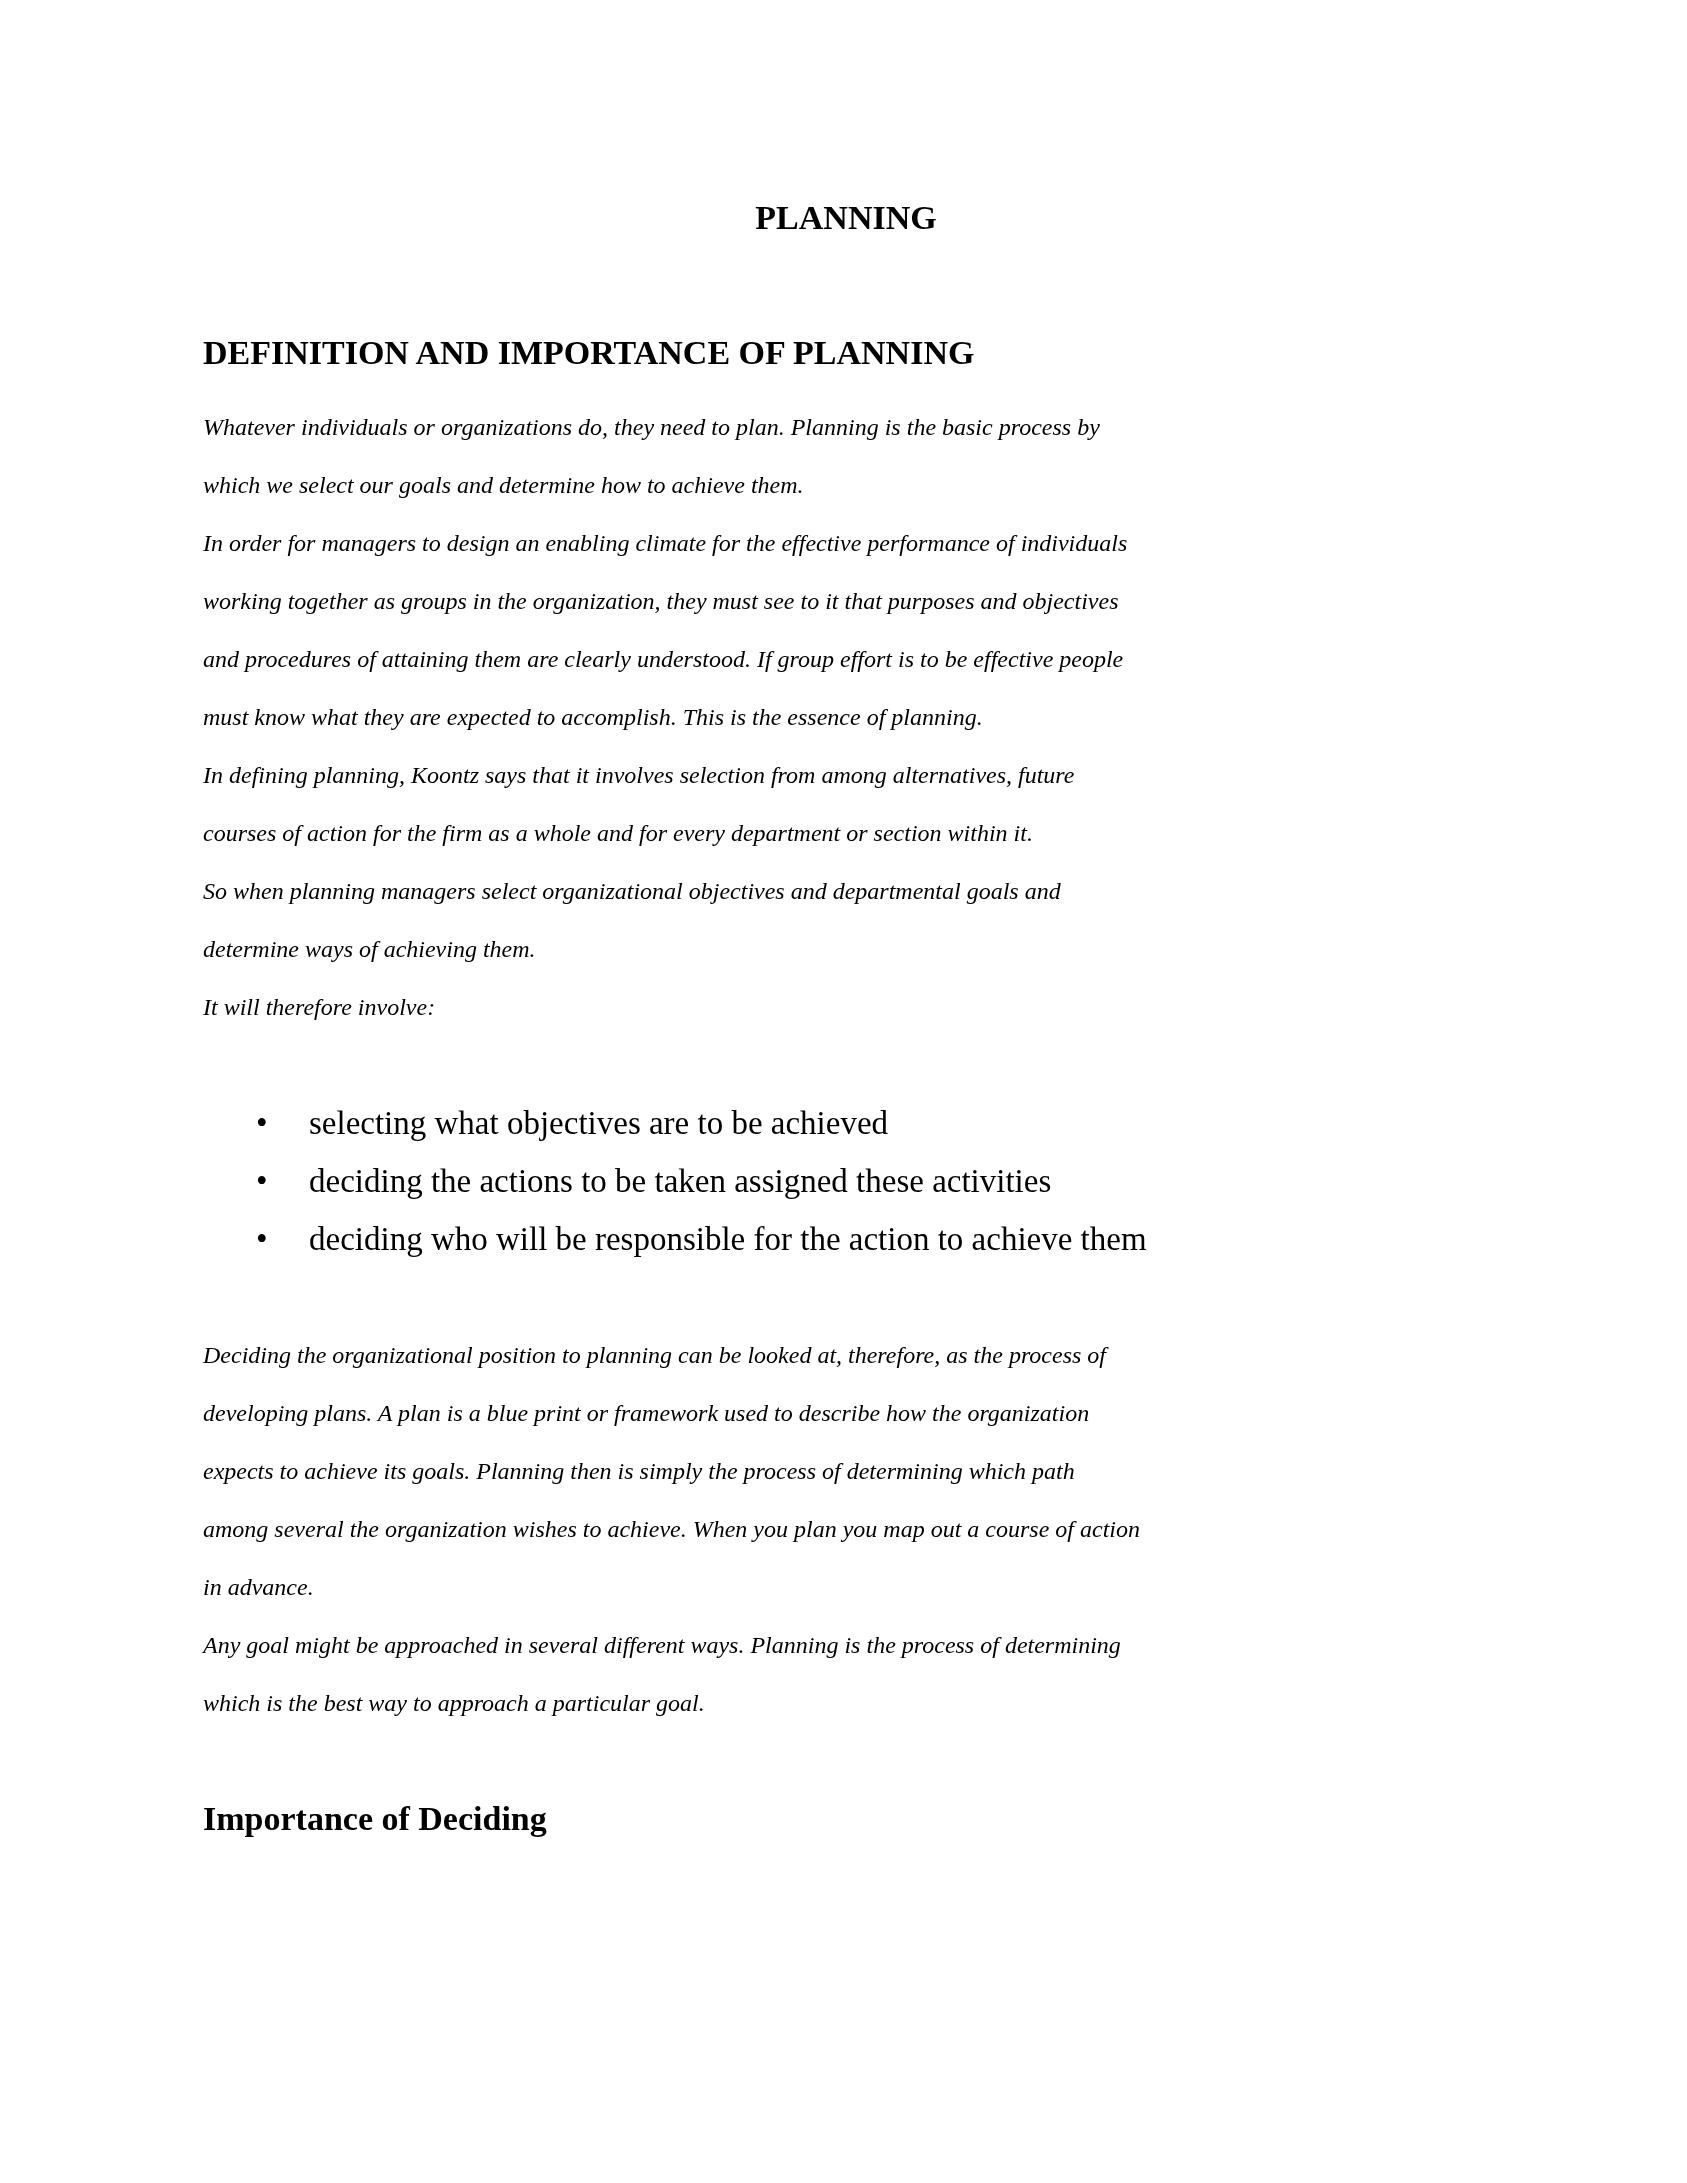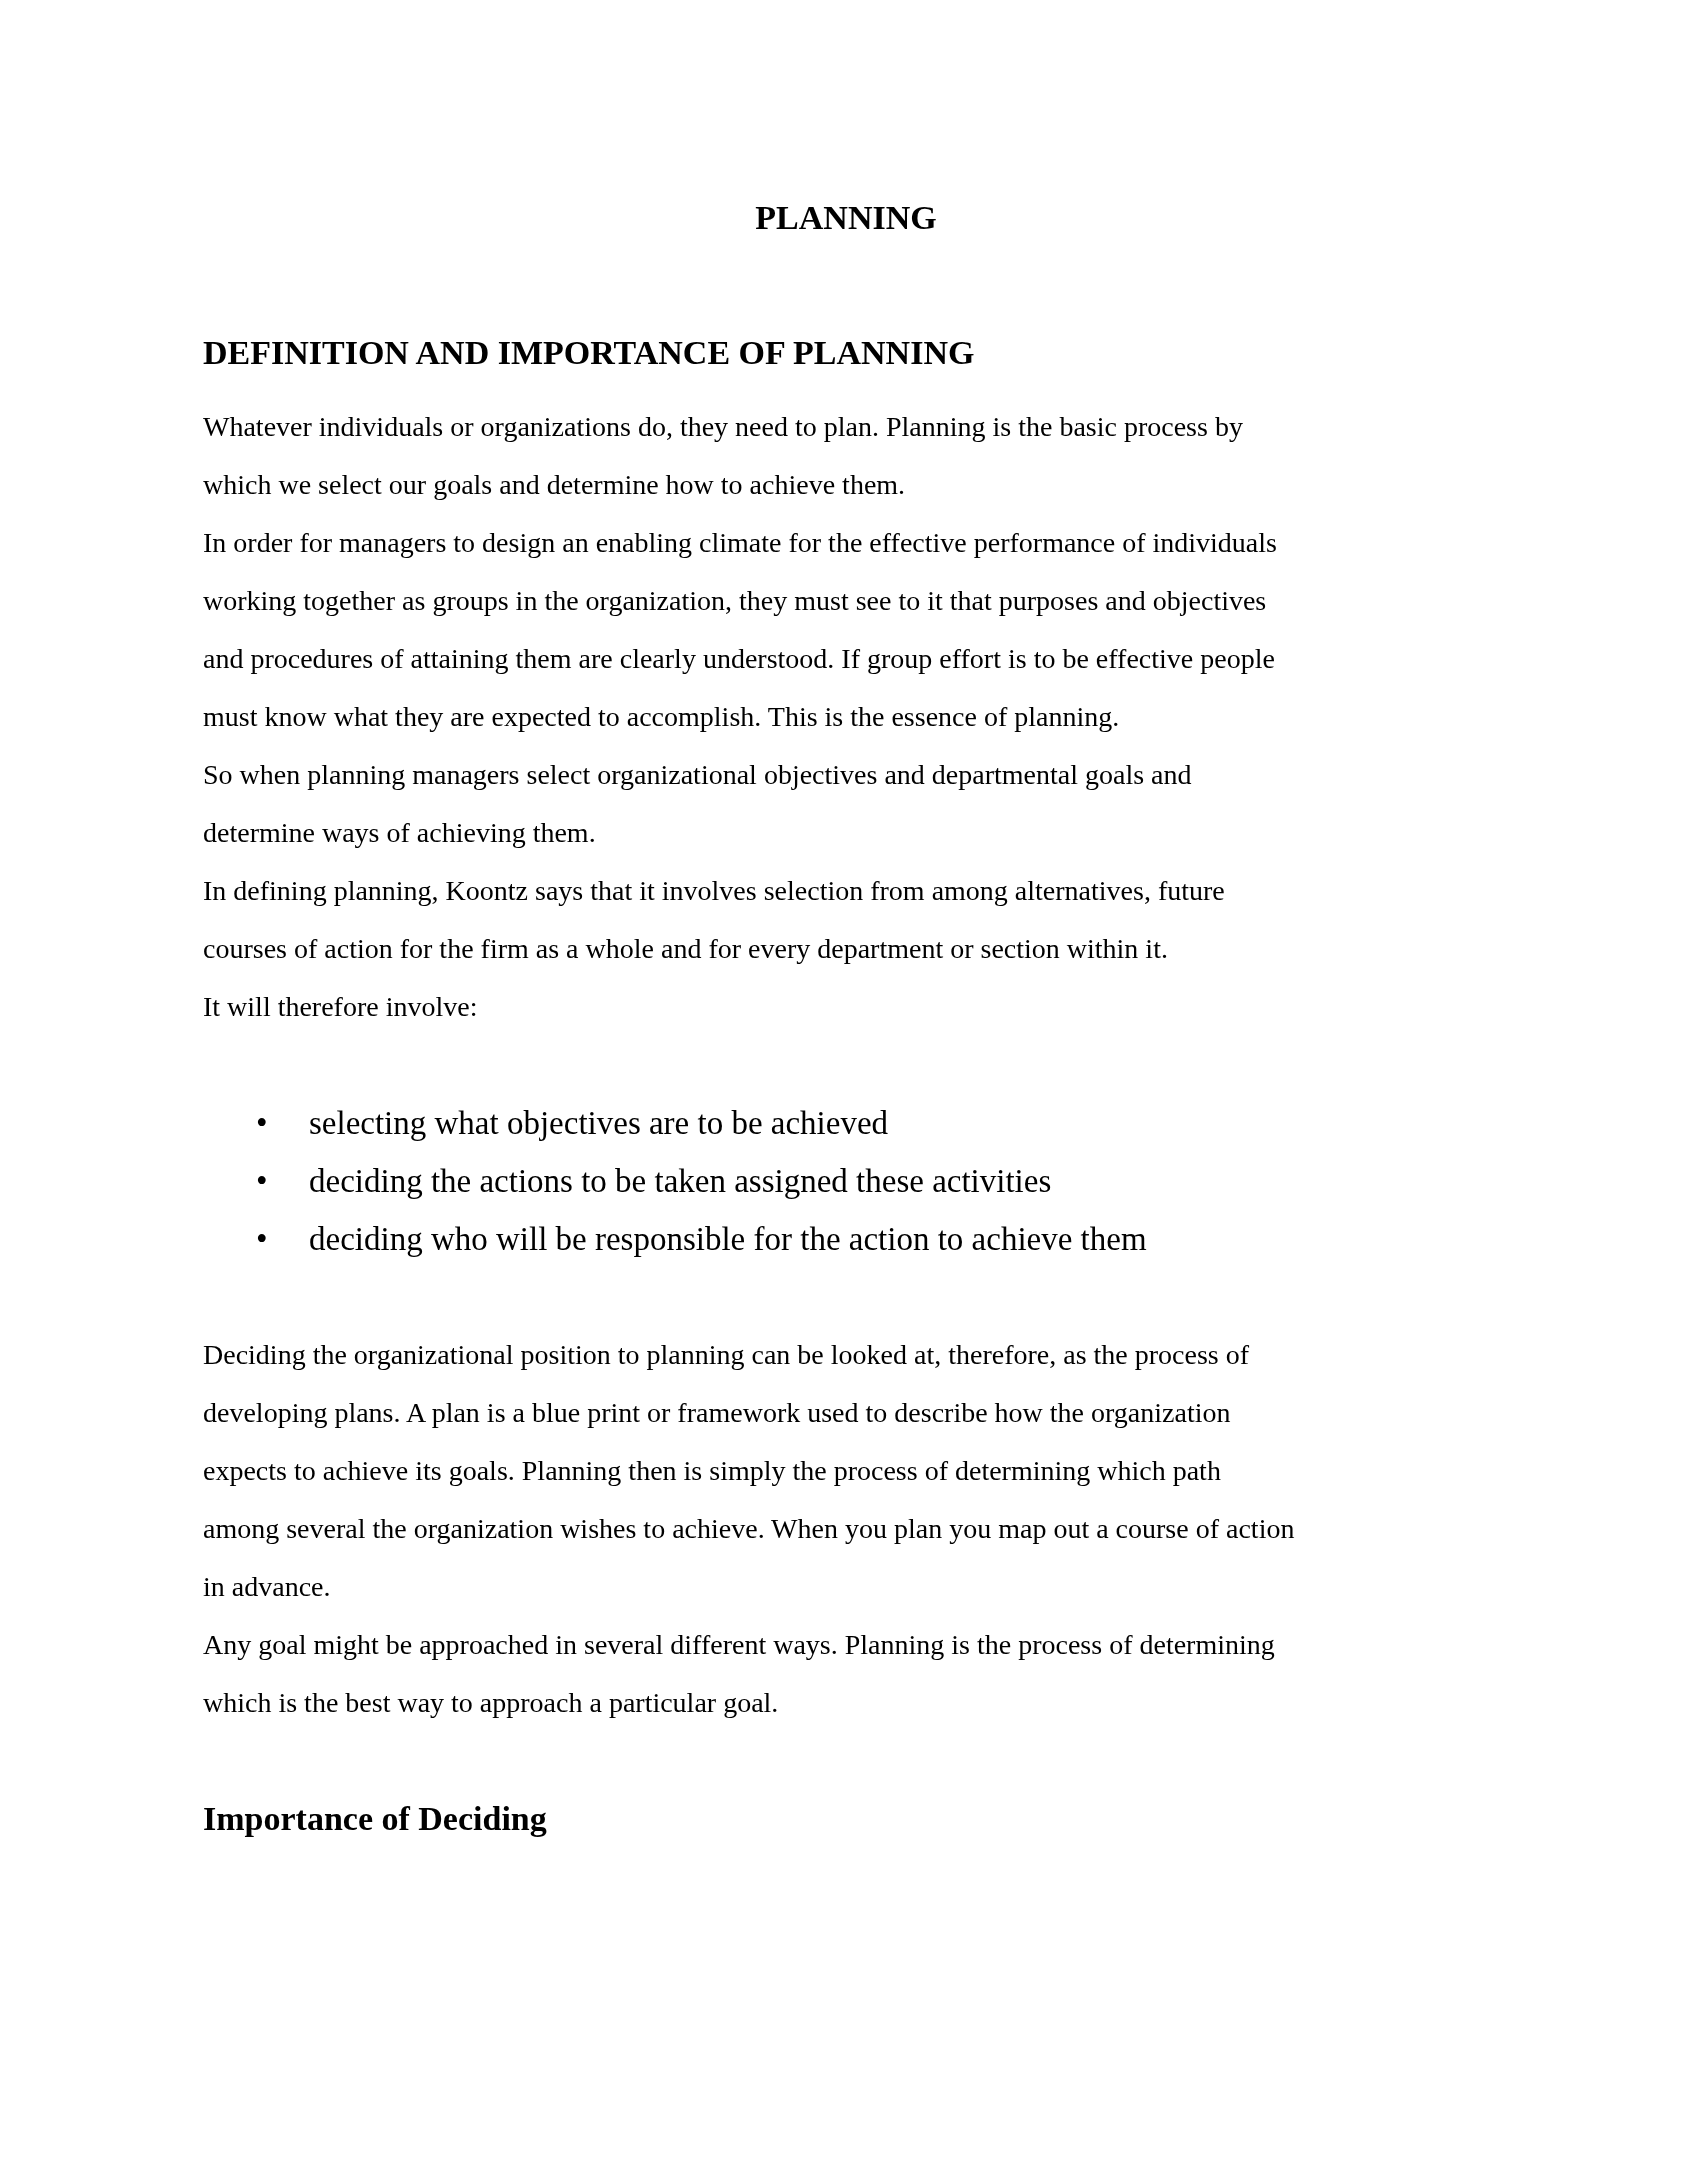--- a/index.html
+++ b/index.html
@@ -30,23 +30,24 @@
     font-size: 34px;
     font-weight: bold;
     line-height: 58px;
     margin: 77px 0 16px 0;
     white-space: nowrap;
   }
   .para {
     margin: 0;
   }
   .line {
-    font-size: 28px;
+    font-size: 24px;
     line-height: 58px;
     white-space: nowrap;
+    font-style: italic;
   }
   .bullets {
     list-style: none;
     margin: 58px 0;
     padding: 0;
   }
   .bullets li {
     position: relative;
     padding-left: 106px;
     font-size: 33px;
@@ -82,27 +83,27 @@
 
   <div class="para">
     <div class="line">In order for managers to design an enabling climate for the effective performance of individuals</div>
     <div class="line">working together as groups in the organization, they must see to it that purposes and objectives</div>
     <div class="line">and procedures of attaining them are clearly understood. If group effort is to be effective people</div>
     <div class="line">must know what they are expected to accomplish. This is the essence of planning.</div>
   </div>
 
 
   <div class="para">
-    <div class="line">So when planning managers select organizational objectives and departmental goals and</div>
-    <div class="line">determine ways of achieving them.</div>
+    <div class="line">In defining planning, Koontz says that it involves selection from among alternatives, future</div>
+    <div class="line">courses of action for the firm as a whole and for every department or section within it.</div>
   </div>
 
   <div class="para">
-    <div class="line">In defining planning, Koontz says that it involves selection from among alternatives, future</div>
-    <div class="line">courses of action for the firm as a whole and for every department or section within it.</div>
+    <div class="line">So when planning managers select organizational objectives and departmental goals and</div>
+    <div class="line">determine ways of achieving them.</div>
   </div>
 
   <div class="para">
     <div class="line">It will therefore involve:</div>
   </div>
 
   <ul class="bullets">
     <li>
       <span class="bullet-dot">•</span>
       <span>selecting what objectives are to be achieved</span>

